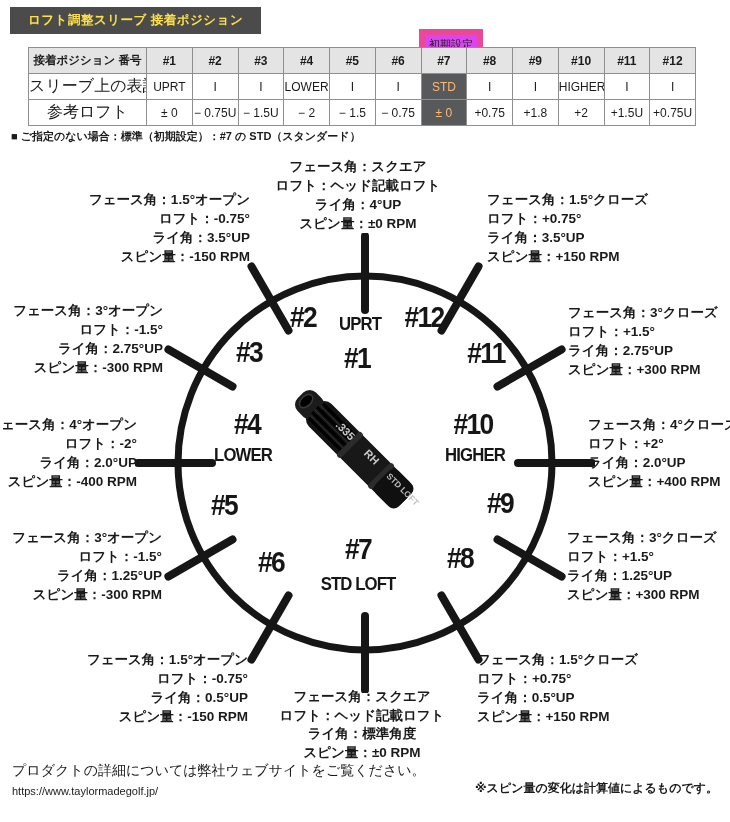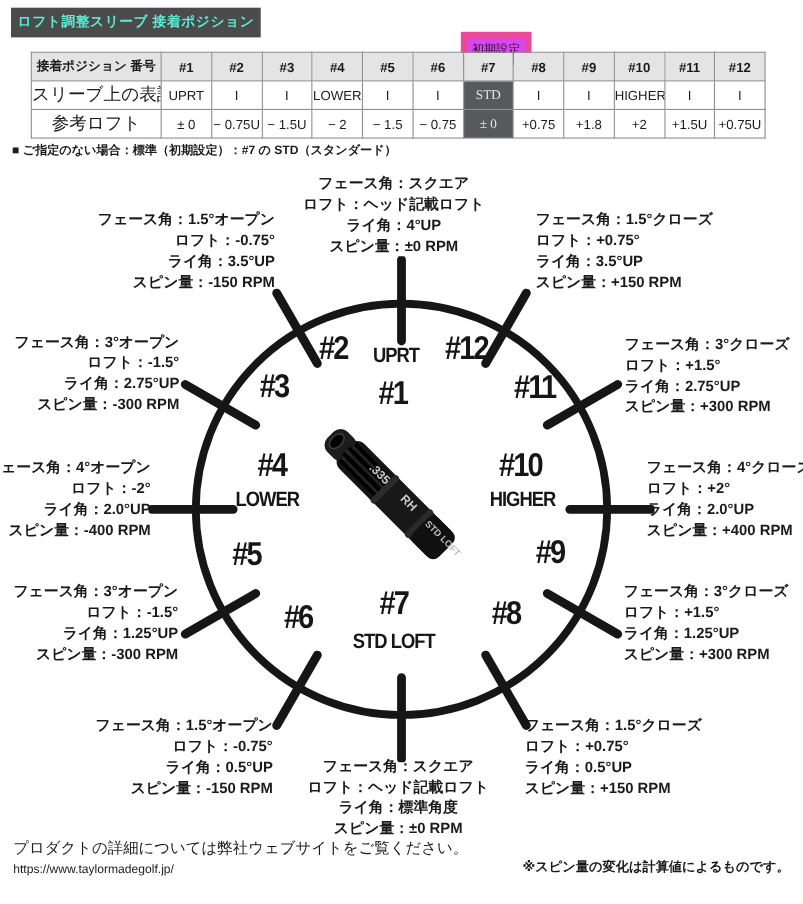--- a/index.html
+++ b/index.html
@@ -1,36 +1,36 @@
 <!DOCTYPE html>
 <html><head>
 <meta charset="utf-8">
 <style>
   html,body{margin:0;padding:0;background:#fff;}
   body{width:730px;height:822px;position:relative;overflow:hidden;
        font-family:"Liberation Sans","DejaVu Sans",sans-serif;color:#1b1b1b;}
 
   
-  .badge{position:absolute;left:10px;top:7px;background:#4b4b4b;color:#5eead4;
-         font-size:12.5px;font-weight:bold;padding:5px 6px;letter-spacing:.5px;}
+  .badge{position:absolute;left:10px;top:7px;background:#4b4b4b;color:#fde047;
+         font-size:12.5px;font-weight:bold;padding:5px 18px;letter-spacing:.5px;}
 
   
   .init-box{position:absolute;left:419px;top:29px;width:52px;height:18px;
             border:6px solid #ec4899;background:#d946ef;font-size:11px;
             display:flex;align-items:center;justify-content:center;}
 
   
   table.pos{position:absolute;left:28px;top:47px;width:668px;border-collapse:collapse;
             table-layout:fixed;font-size:12px;}
   table.pos td,table.pos th{border:1px solid #8f8f8f;text-align:center;height:25px;
             padding:0;white-space:nowrap;overflow:hidden;font-weight:normal;}
   table.pos tr.hd th{background:#e4e4e4;font-weight:bold;}
   table.pos .rowhdr{font-size:16px;}
   table.pos tr.hd .rowhdr{font-weight:bold;font-size:11.5px;}
-  table.pos .hl{background:#58595b;color:#e5e5e5;font-family:Liberation Serif, serif;}
+  table.pos .hl{background:#58595b;color:#fdba74;}
   .tbl-note{position:absolute;left:11px;top:129px;font-size:11px;font-weight:bold;}
 
   
   .dial{position:absolute;left:135px;top:233px;width:460px;height:460px;}
 
   
   .dnum,.dtag{position:absolute;font-weight:bold;white-space:nowrap;
               transform:translate(-50%,-50%) scaleX(.88);color:#161616;}
   .dnum{font-size:30px;letter-spacing:-2px;}
   .dtag{font-size:19px;letter-spacing:-1px;}

